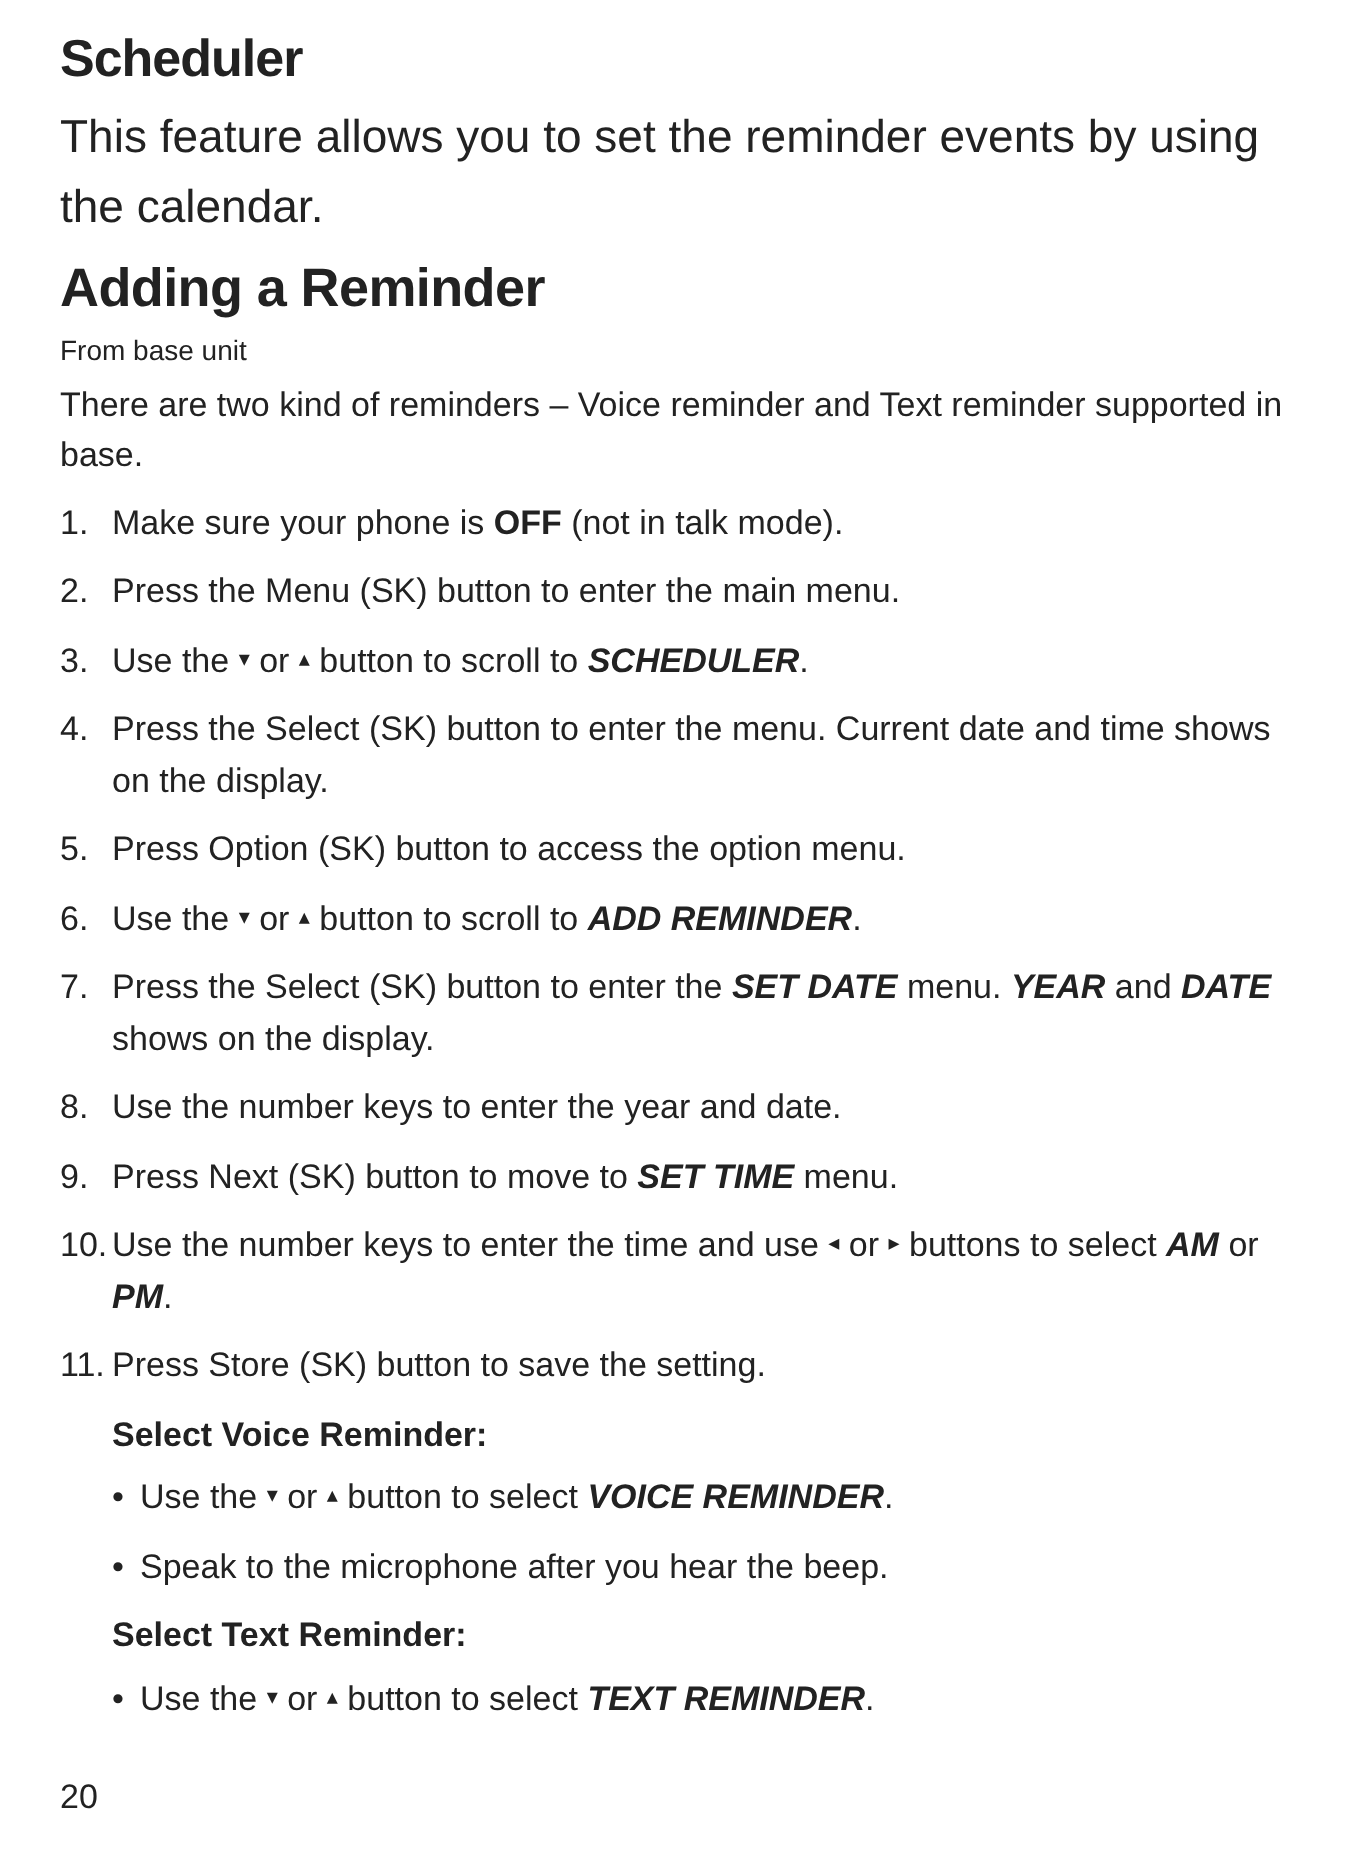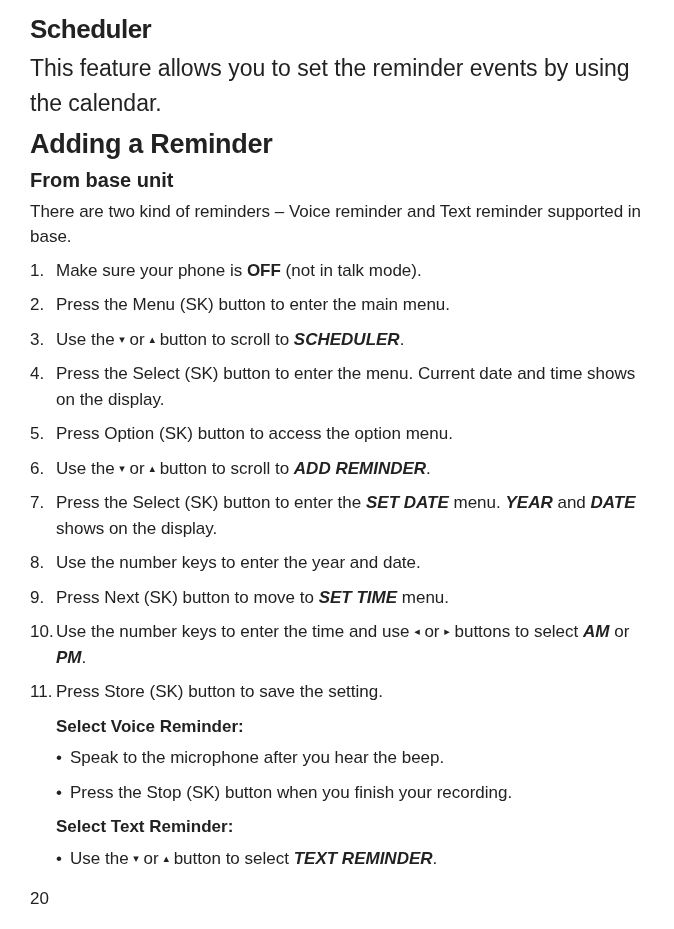--- a/index.html
+++ b/index.html
@@ -27,22 +27,22 @@
       font-size: 23px;
       margin-bottom: 4px;
     }
     .h2 {
       font-size: 27px;
       font-weight: bold;
       margin-bottom: 0px;
       letter-spacing: -0.3px;
     }
     .h3 {
-      font-size: 20px;
-      font-weight: bold;
+      font-size: 14px;
+      font-weight: normal;
       margin-bottom: 4px;
     }
     .para {
       margin-bottom: 8px;
     }
     ol.numbered {
       list-style: none;
       counter-reset: item;
       padding-left: 0;
     }
@@ -143,24 +143,24 @@
   </li>
   <li>
     <span>Press Store (SK) button to save the setting.</span>
   </li>
 </ol>
 
 <p class="sub-heading">Select Voice Reminder:</p>
 
 <ul class="bulleted">
   <li>
-    <span>Speak to the microphone after you hear the beep.</span>
+    <span>Use the </span><span class="tri">▾</span><span> or </span><span class="tri">▴</span><span> button to select </span><span class="bold-italic">VOICE REMINDER</span><span>.</span>
   </li>
   <li>
-    <span>Press the Stop (SK) button when you finish your recording.</span>
+    <span>Speak to the microphone after you hear the beep.</span>
   </li>
 </ul>
 
 <p class="sub-heading">Select Text Reminder:</p>
 
 <ul class="bulleted">
   <li>
     <span>Use the </span><span class="tri">▾</span><span> or </span><span class="tri">▴</span><span> button to select </span><span class="bold-italic">TEXT REMINDER</span><span>.</span>
   </li>
 </ul>

